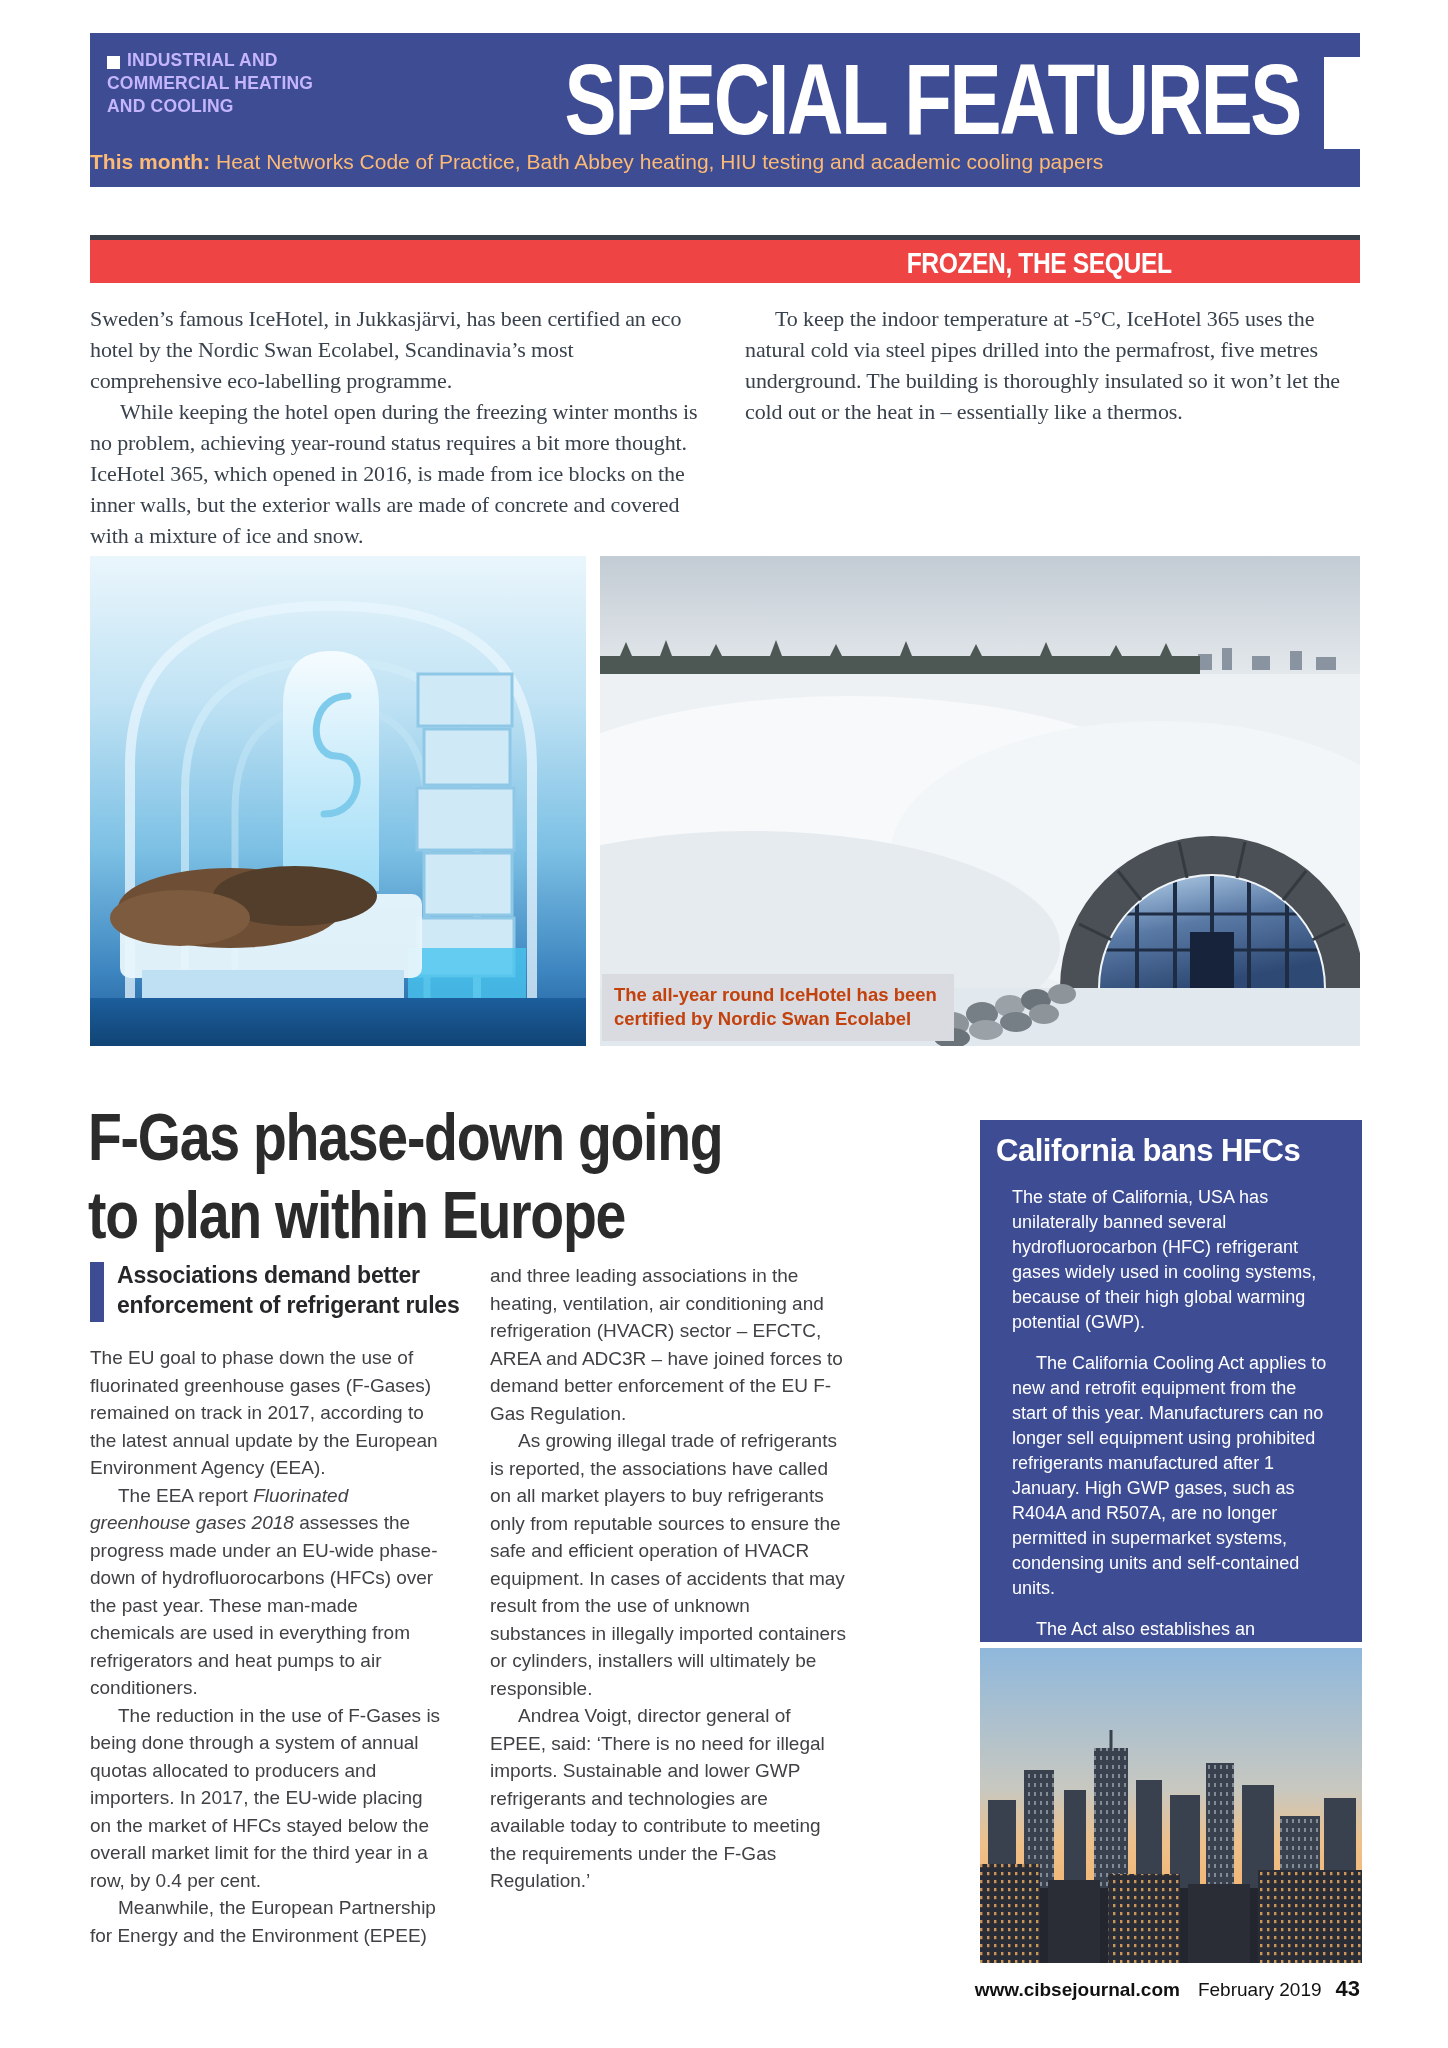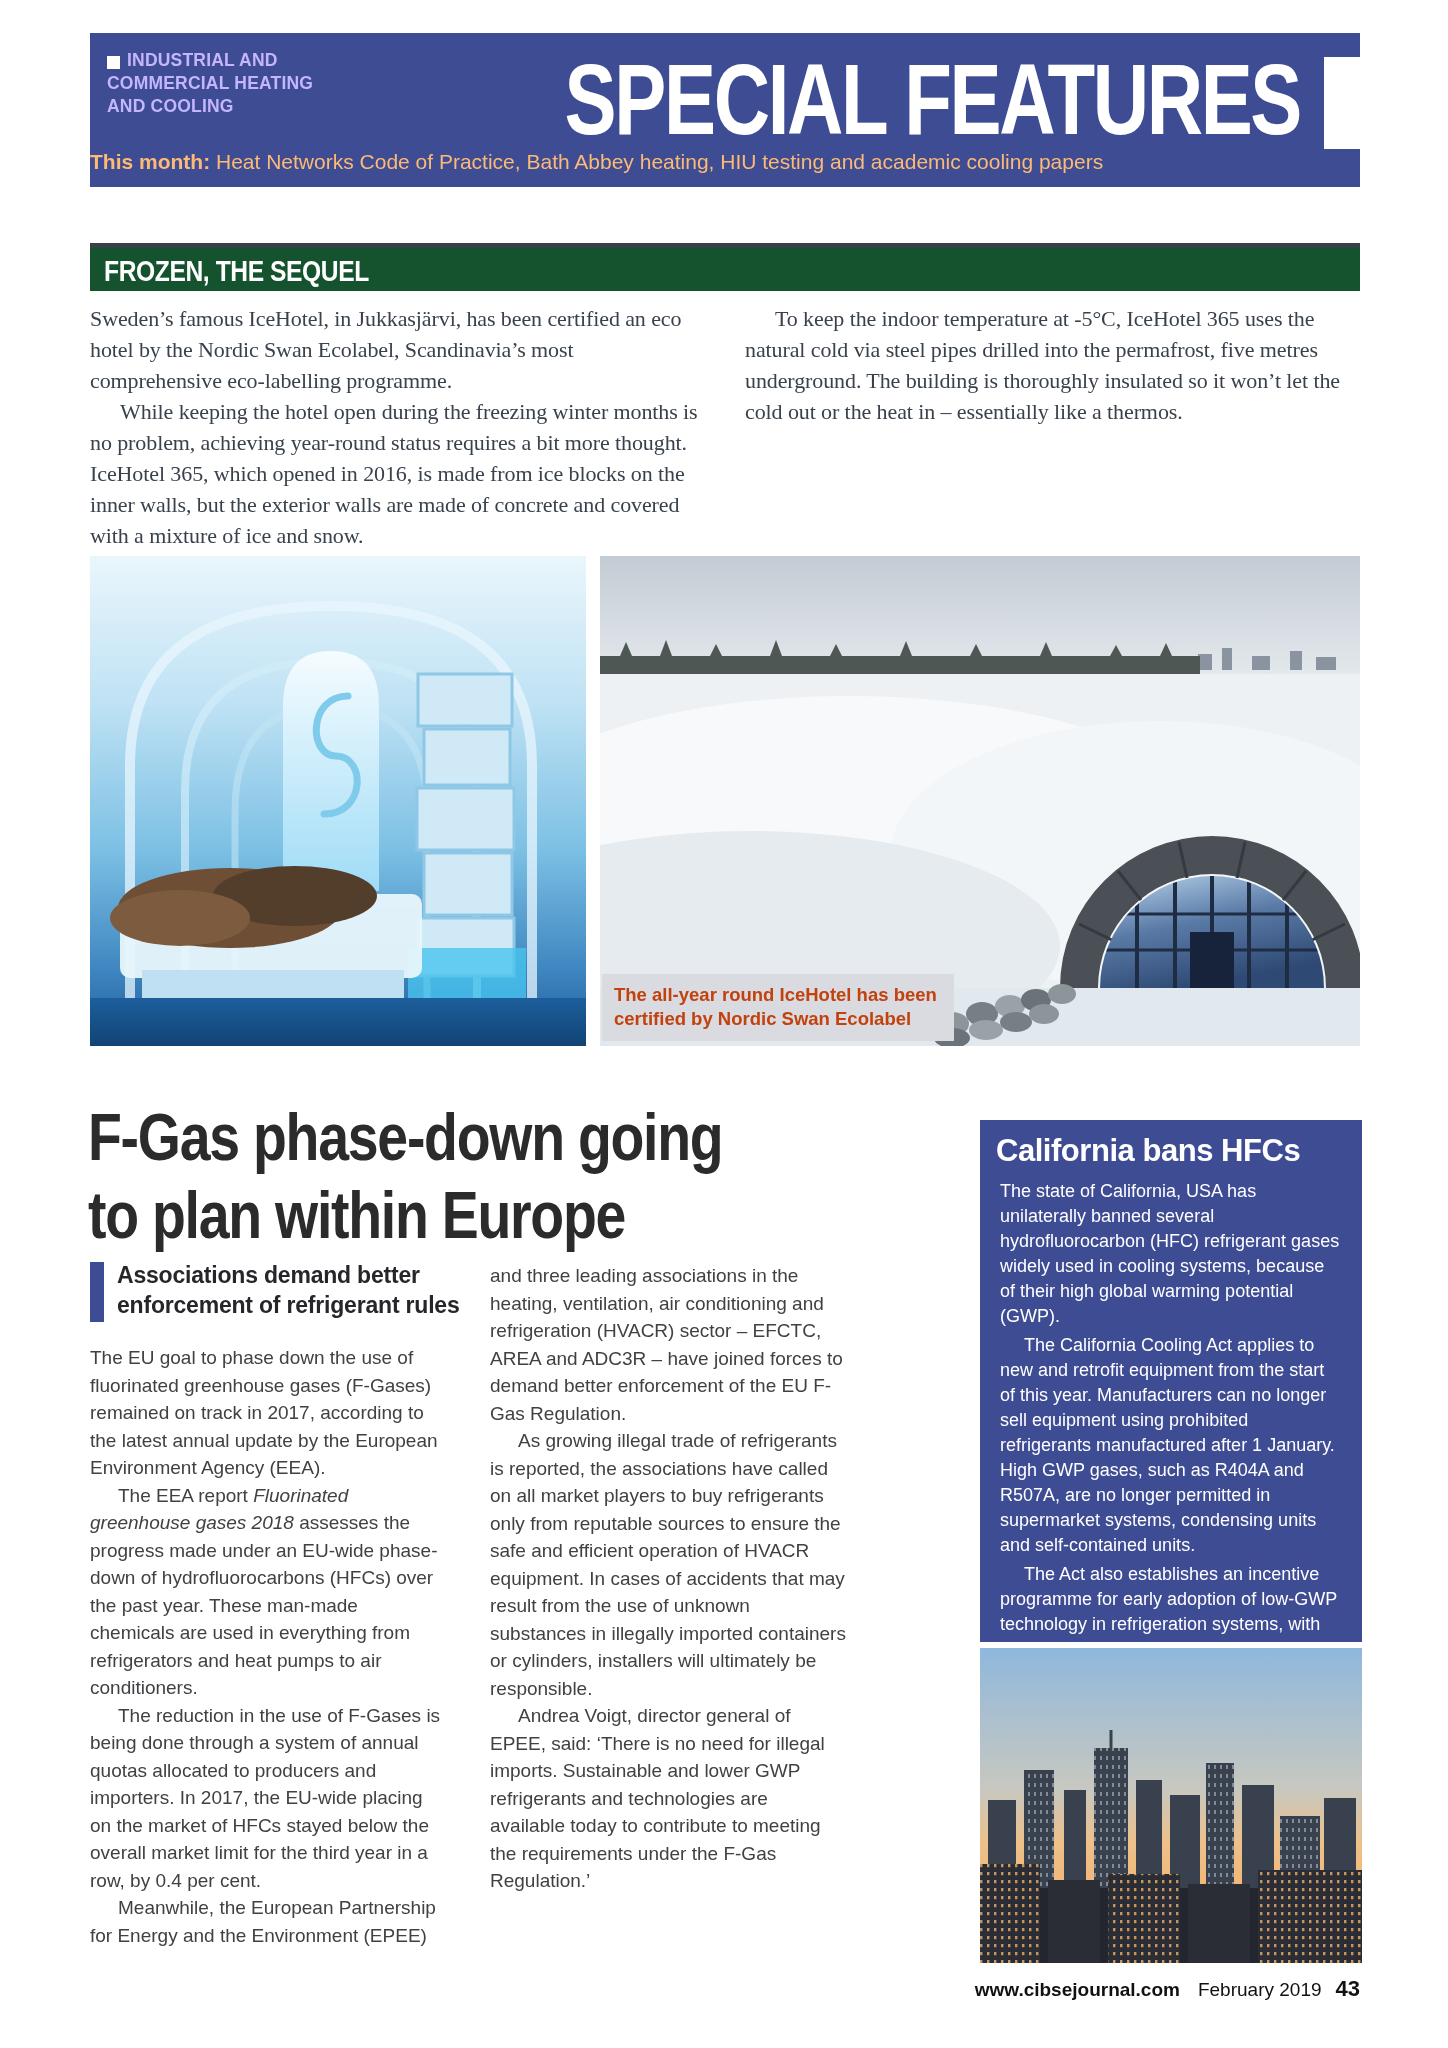--- a/index.html
+++ b/index.html
@@ -21,22 +21,22 @@
     left:470px;top:48px;width:860px;text-align:center;color:#ffffff;
     font-weight:bold;font-size:100px;line-height:102px;white-space:nowrap;
     transform:scaleX(0.78);transform-origin:50% 0;letter-spacing:-3px;
   }
   .title-end-bar{left:1324px;top:57px;width:36px;height:92px;background:#ffffff;}
   .this-month{left:90px;top:150px;width:1270px;color:#fdba74;font-size:21px;}
   .this-month b{font-weight:bold;}
 
   
   .frozen-banner{
-    left:90px;top:243px;width:1270px;height:48px;background:#14532d;
-    border-top:5px solid #3a4049;box-sizing:border-box;
+    left:90px;top:235px;width:1270px;height:48px;background:#ef4444;
+    border-top:5px solid #3a4049;box-sizing:border-box;text-align:right;
   }
   .frozen-banner-title{
     margin:7px 0 0 14px;color:#ffffff;font-weight:bold;font-size:29px;
     white-space:nowrap;transform:scaleX(0.85);transform-origin:0 50%;letter-spacing:-0.5px;
   }
 
   
   .serif-col{
     font-family:"Liberation Serif", serif;font-size:22px;line-height:31px;
     color:#39424c;letter-spacing:-0.1px;
@@ -77,21 +77,21 @@
   
   .california-box{
     left:980px;top:1120px;width:382px;height:522px;background:#3e4c94;
     box-sizing:border-box;padding:8px 16px 0 16px;overflow:hidden;
   }
   .california-title{
     font-size:32px;font-weight:bold;color:#ffffff;margin:4px 0 10px 0;
     white-space:nowrap;transform:scaleX(0.97);transform-origin:0 50%;
     letter-spacing:-0.5px;
   }
-  .california-body p{margin:4px;font-size:18px;line-height:25px;color:#ffffff;}
+  .california-body p{margin:16px;font-size:18px;line-height:25px;color:#ffffff;}
   .california-body p.ind{text-indent:24px;}
 
   .city-photo{left:980px;top:1648px;width:382px;height:315px;}
 
   
   .footer{right:88px;top:1976px;text-align:right;white-space:nowrap;color:#111111;}
   .footer .site{font-weight:bold;font-size:19px;}
   .footer .date{font-size:19px;margin-left:18px;}
   .footer .pageno{font-weight:bold;font-size:22px;margin-left:14px;}
 </style>

